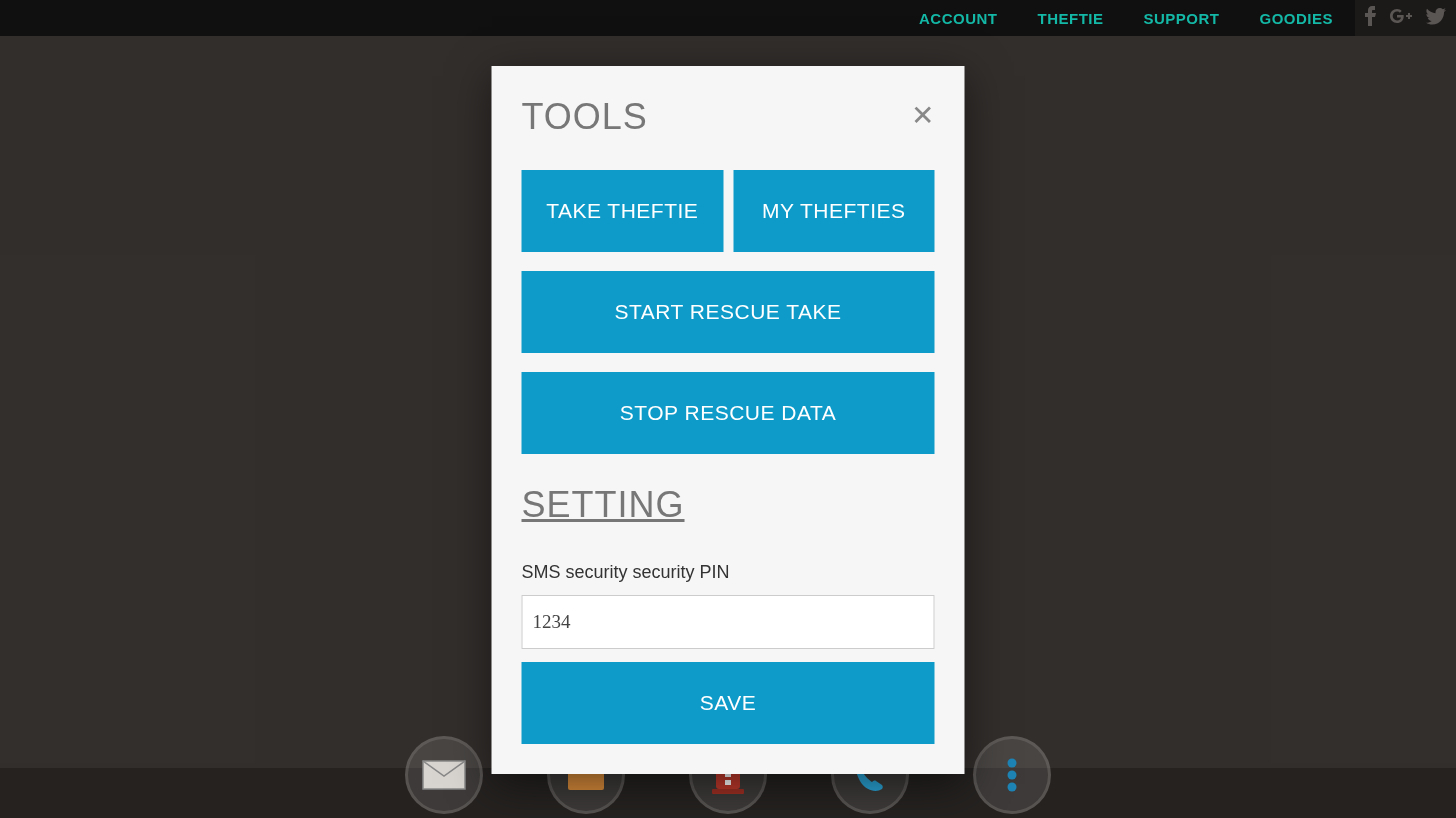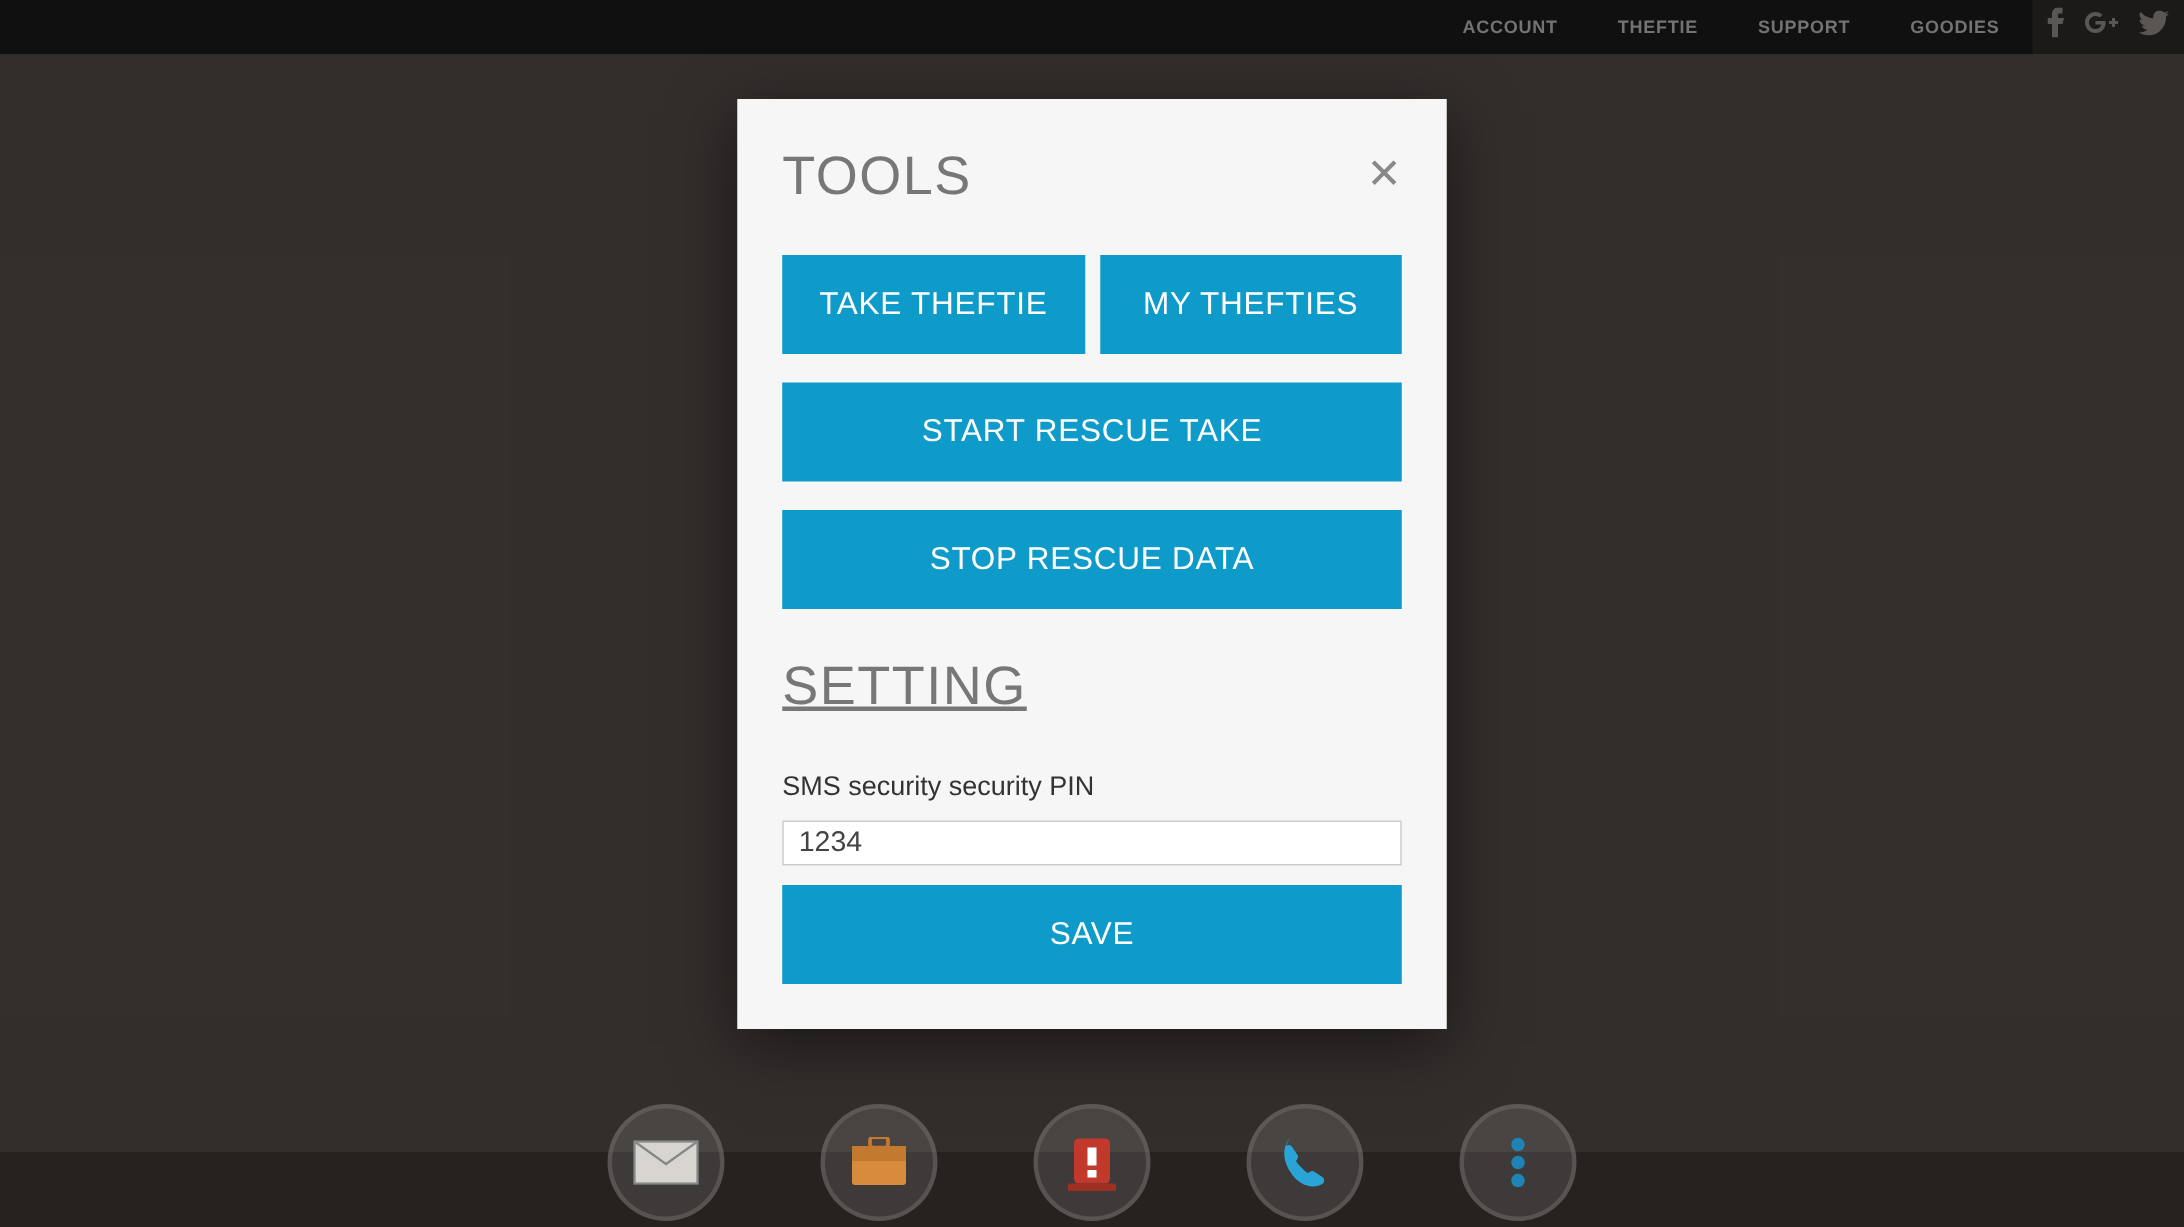--- a/index.html
+++ b/index.html
@@ -23,22 +23,22 @@
       align-items: center;
       padding-right: 0;
     }
     .nav-links {
       display: flex;
       gap: 40px;
       align-items: center;
       padding-right: 22px;
     }
     .nav-link {
-      color: #737373;
-      font-size: 12px;
+      color: #14b8a6;
+      font-size: 15px;
       font-weight: 600;
       letter-spacing: 0.5px;
       cursor: pointer;
     }
     .social-icons {
       display: flex;
       align-items: center;
       height: 36px;
       background: #1c1a19;
       padding: 0 10px;
@@ -101,21 +101,21 @@
       gap: 10px;
       margin-bottom: 19px;
     }
     .btn {
       background: #0e9bc9;
       color: #ffffff;
       border: none;
       font-size: 21px;
       font-weight: 300;
       letter-spacing: 0.5px;
-      height: 66px;
+      height: 82px;
       display: flex;
       align-items: center;
       justify-content: center;
       cursor: pointer;
       flex: 1;
     }
     .btn-full {
       width: 100%;
       margin-bottom: 19px;
     }
@@ -129,28 +129,28 @@
       text-decoration: underline;
     }
     .field-label {
       color: #333333;
       font-size: 18px;
       font-weight: 400;
       margin-bottom: 12px;
     }
     .text-input {
       width: 100%;
-      height: 30px;
+      height: 54px;
       border: 1px solid #cccccc;
       background: #ffffff;
       padding: 0 10px;
       font-size: 19px;
       color: #444;
       margin-bottom: 13px;
-      font-family: Liberation Sans, sans-serif;
+      font-family: Liberation Serif, serif;
     }
     .dock {
       position: absolute;
       bottom: 4px;
       left: 50%;
       transform: translateX(-50%);
       display: flex;
       gap: 64px;
     }
     .dock-item {

